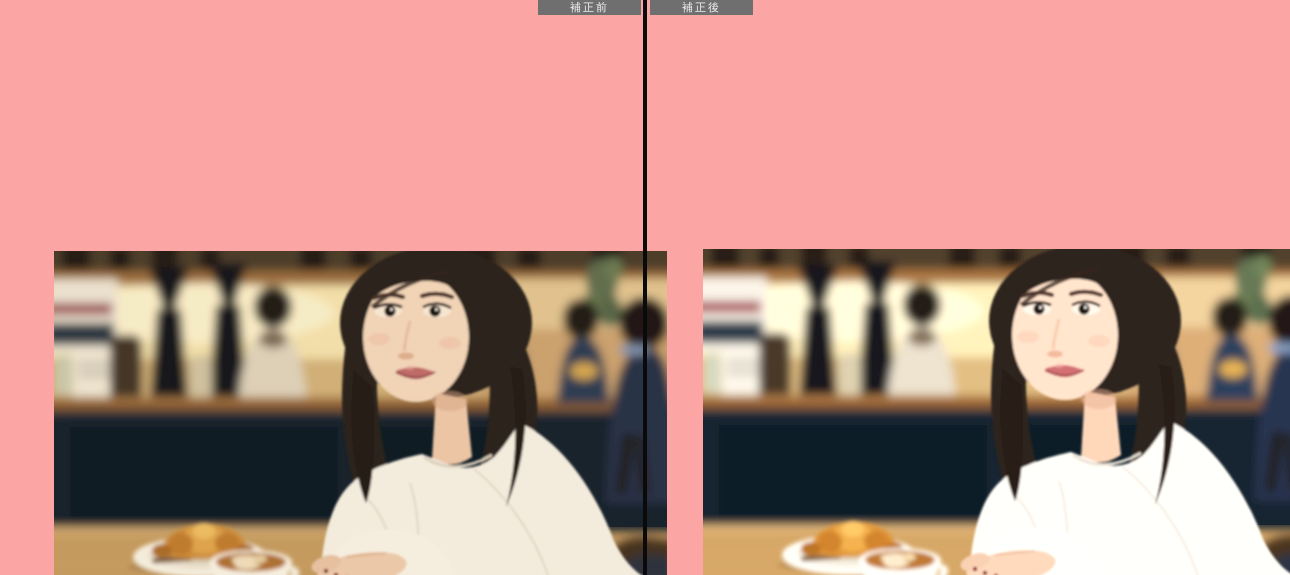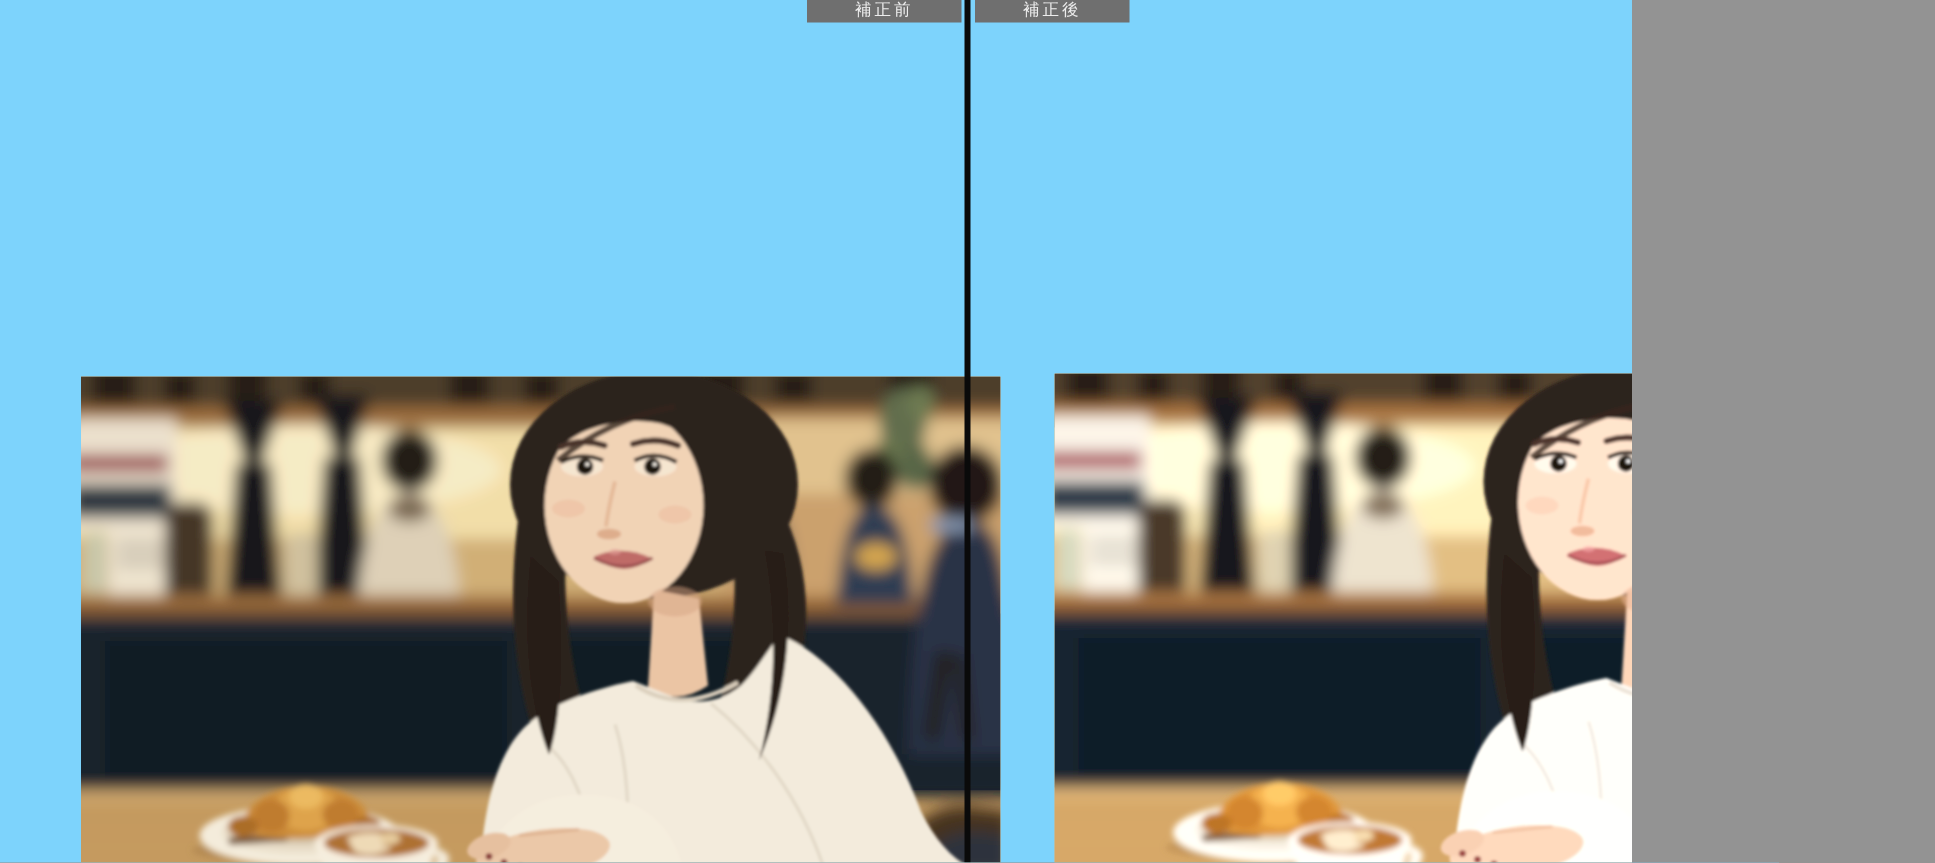--- a/index.html
+++ b/index.html
@@ -1,18 +1,18 @@
 <!DOCTYPE html>
 <html><head>
 <meta charset="utf-8">
 <title>補正前 / 補正後</title>
 <style>
   html,body{margin:0;padding:0;background:#939393;}
   .stage{
-    position:relative;width:1088px;height:575px;background:#7dd3fc;
+    position:relative;width:1290px;height:575px;background:#fca5a5;
     overflow:hidden;font-family:"Liberation Sans","DejaVu Sans",sans-serif;
   }
   .divider{position:absolute;left:643px;top:0;width:4px;height:575px;background:#0a0a0a;}
   .badge{
     position:absolute;top:0;width:103px;height:15px;background:#6f6f6f;
     color:#ededed;font-size:11px;line-height:15px;text-align:center;
     letter-spacing:2px;user-select:none;white-space:nowrap;overflow:hidden;
   }
   .badge-before{left:538px;}
   .badge-after{left:650px;}

